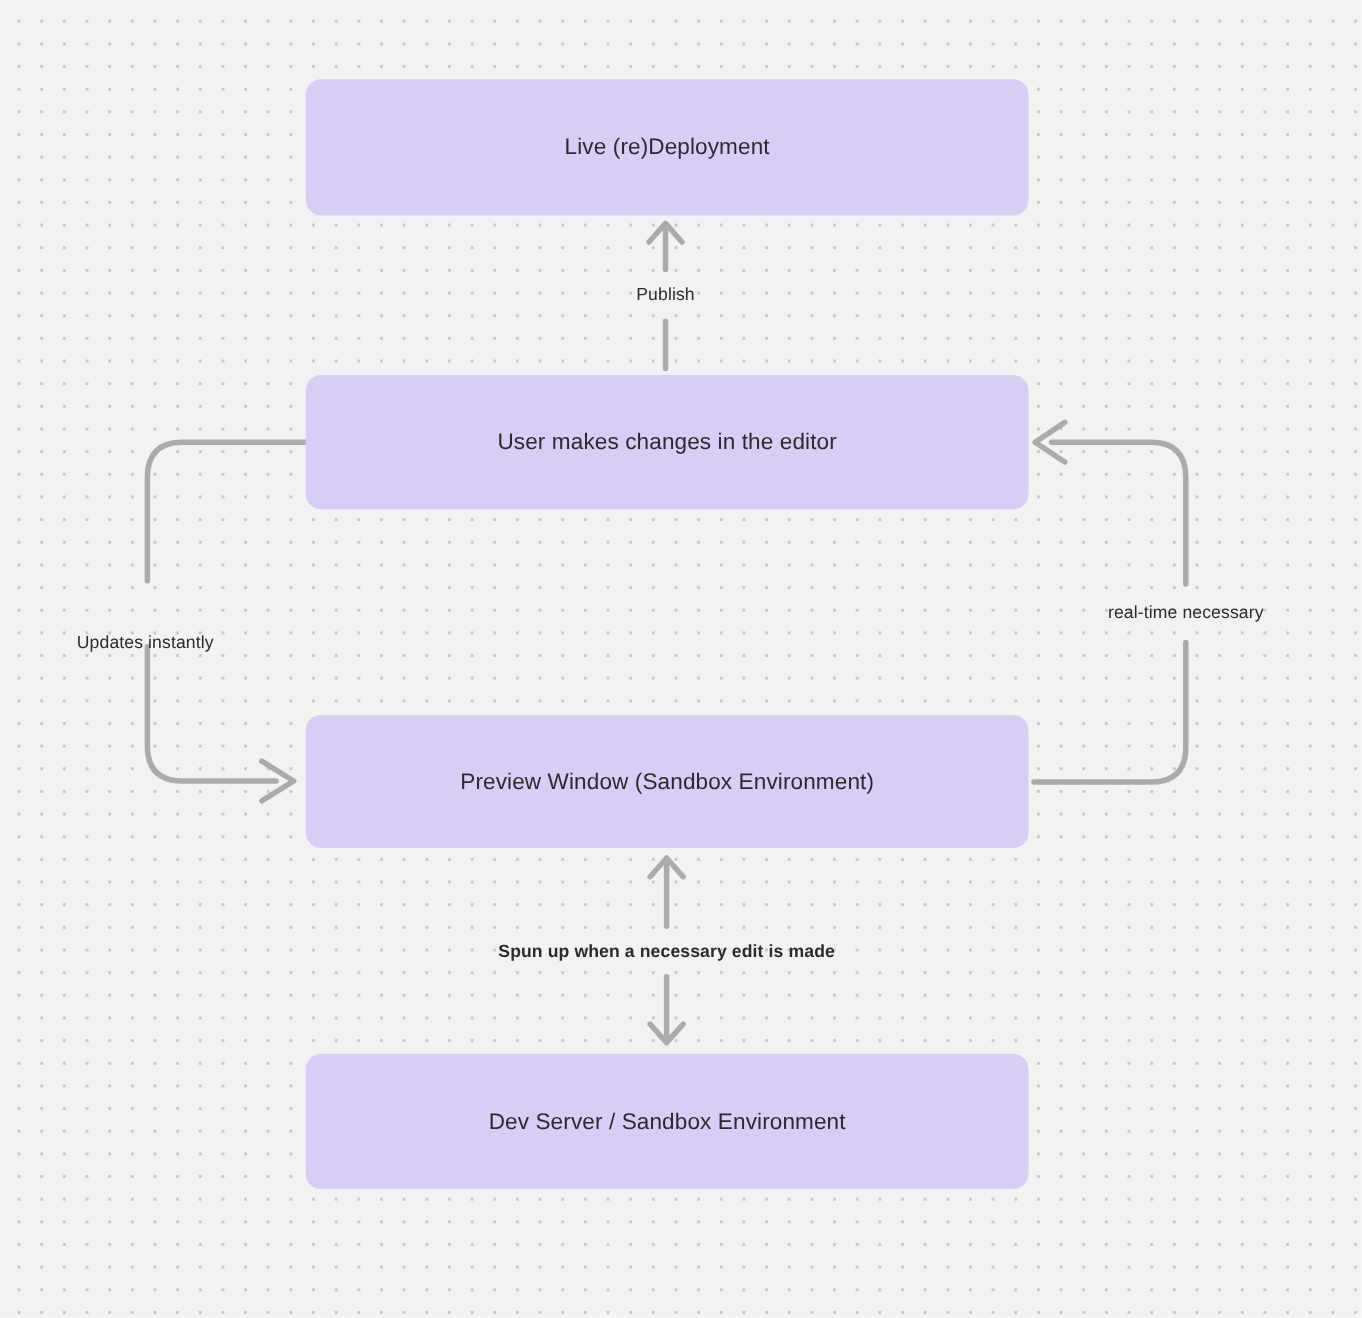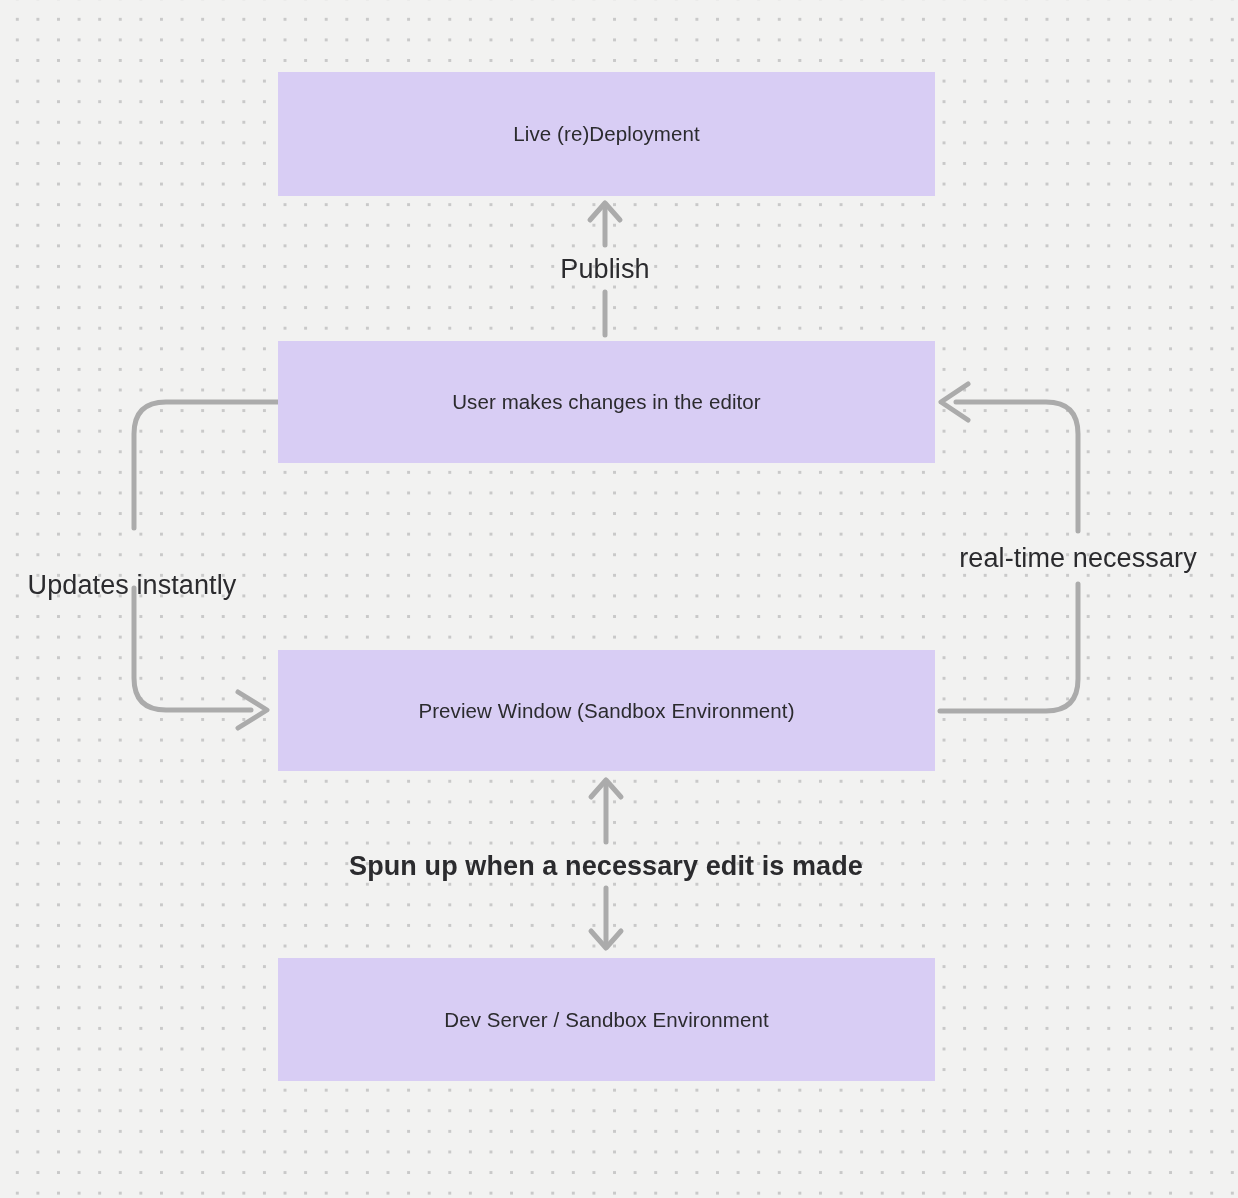--- a/index.html
+++ b/index.html
@@ -34,38 +34,38 @@
     stroke: var(--arrow-color);
     stroke-width: 5;
     stroke-linecap: round;
     stroke-linejoin: round;
   }
   .node {
     position: absolute;
     left: 278px;
     width: 657px;
     background: var(--node-fill);
-    border-radius: 0;
+    border-radius: 14px;
     display: flex;
     align-items: center;
     justify-content: center;
     text-align: center;
     font-size: 20.5px;
     color: var(--text-color);
     letter-spacing: 0.1px;
   }
   .node-live      { top: 72px;  height: 124px; }
   .node-editor    { top: 341px; height: 122px; }
   .node-preview   { top: 650px; height: 121px; }
   .node-devserver { top: 958px; height: 123px; }
   .edge-label {
     position: absolute;
     transform: translate(-50%, -50%);
     white-space: nowrap;
-    font-size: 27px;
+    font-size: 16px;
     color: var(--text-color);
     letter-spacing: 0.1px;
   }
   .label-publish   { left: 605px;  top: 269px; }
   .label-updates   { left: 132px;  top: 585px; }
   .label-feedback  { left: 1078px; top: 558px; }
   .label-spunup    { left: 606px;  top: 866px; font-weight: bold; }
 </style>
 </head>
 <body>

